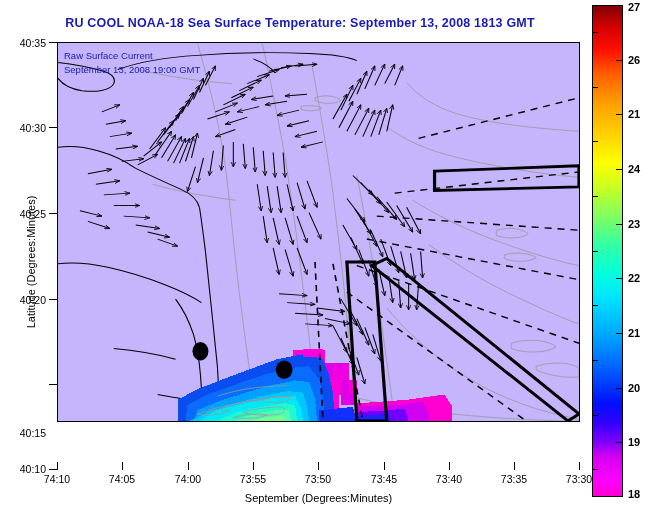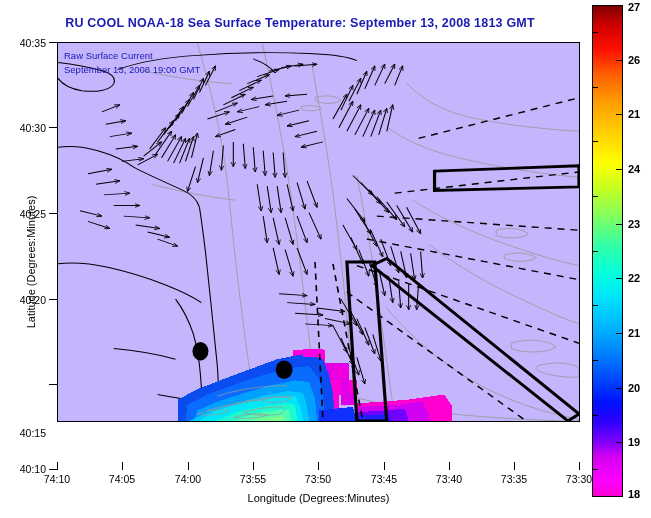--- a/index.html
+++ b/index.html
@@ -364,21 +364,21 @@
     <div class="tick" style="left:49px;top:469px;width:8px;height:1.4px;"></div>
 
     <div class="ylab" style="left:2px;top:43px;width:44px;">40:35</div>
     <div class="ylab" style="left:2px;top:128px;width:44px;">40:30</div>
     <div class="ylab" style="left:2px;top:214px;width:44px;">40:25</div>
     <div class="ylab" style="left:2px;top:300px;width:44px;">40:20</div>
     <div class="ylab" style="left:2px;top:385px;width:44px;margin-top:48px;">40:15</div>
     <div class="ylab" style="left:2px;top:469px;width:44px;">40:10</div>
   </div>
 
-  <div id="xaxis-title">Longitude (Degrees:Minutes)</div>
+  <div id="xaxis-title">September (Degrees:Minutes)</div>
   <div id="yaxis-title">Latitude (Degrees:Minutes)</div>
 
   <div id="cbar"></div>
   <div>
     <div class="cbtick" style="left:616px;top:5px;width:7px;"></div>
     <div class="cbtick" style="left:616px;top:60px;width:7px;"></div>
     <div class="cbtick" style="left:616px;top:114px;width:7px;"></div>
     <div class="cbtick" style="left:616px;top:169px;width:7px;"></div>
     <div class="cbtick" style="left:616px;top:224px;width:7px;"></div>
     <div class="cbtick" style="left:616px;top:278px;width:7px;"></div>

